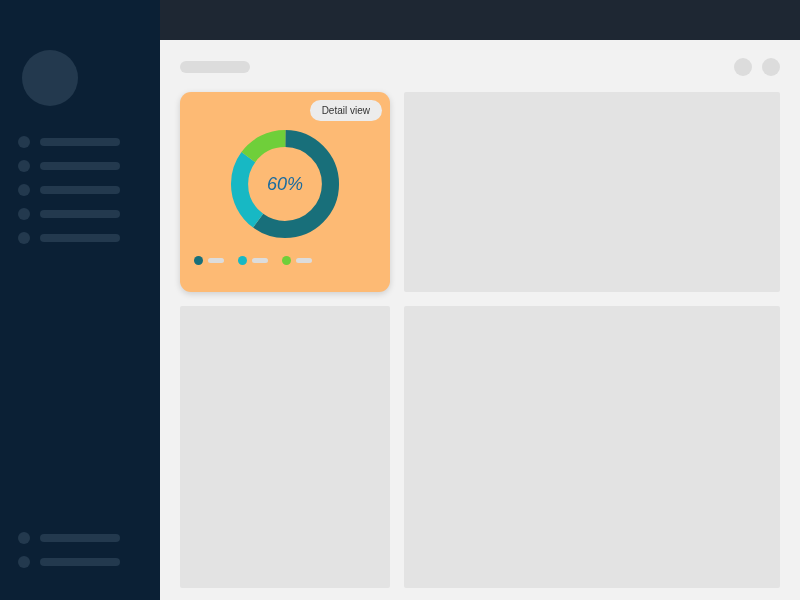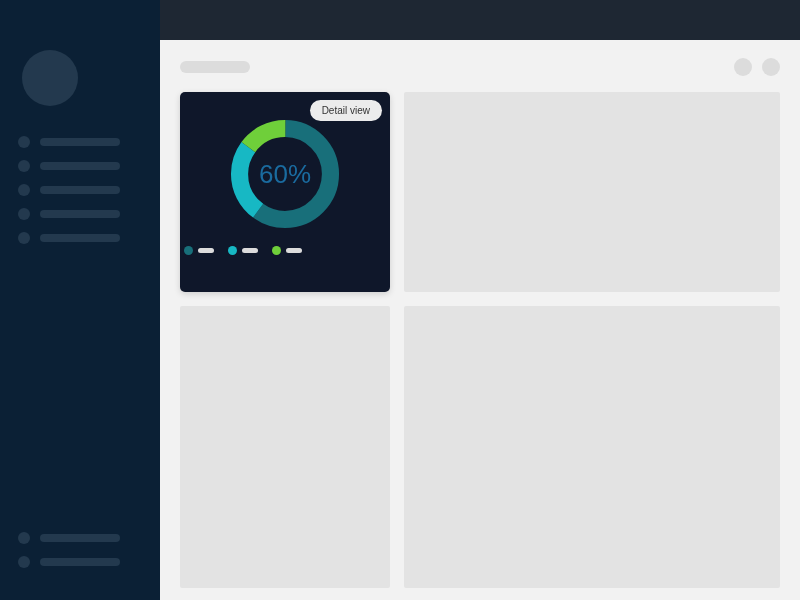--- a/index.html
+++ b/index.html
@@ -99,24 +99,25 @@
     grid-template-columns: 210px 1fr;
     grid-template-rows: 200px 1fr;
     gap: 14px;
     height: calc(100% - 46px);
   }
   .card {
     background: #e3e3e3;
     border-radius: 2px;
   }
   .chart-card {
-    background: #0f172a;
-    border-radius: 5px;
+    background: #fdba74;
+    border-radius: 11px;
     box-shadow: 0 2px 6px rgba(0,0,0,0.15);
     position: relative;
+    padding: 10px;
   }
   .detail-btn {
     position: absolute;
     top: 8px;
     right: 8px;
     background: #ececec;
     border: none;
     border-radius: 12px;
     padding: 5px 12px;
     font-size: 10px;
@@ -128,23 +129,24 @@
     display: flex;
     justify-content: center;
     margin-top: 22px;
     position: relative;
   }
   .donut-label {
     position: absolute;
     top: 50%;
     left: 50%;
     transform: translate(-50%, -50%);
-    font-size: 26px;
+    font-size: 18px;
     color: #1a6b9f;
     font-weight: 400;
+    font-style: italic;
   }
   .legend {
     display: flex;
     gap: 14px;
     margin-top: 12px;
     padding-left: 4px;
   }
   .legend-item {
     display: flex;
     align-items: center;

